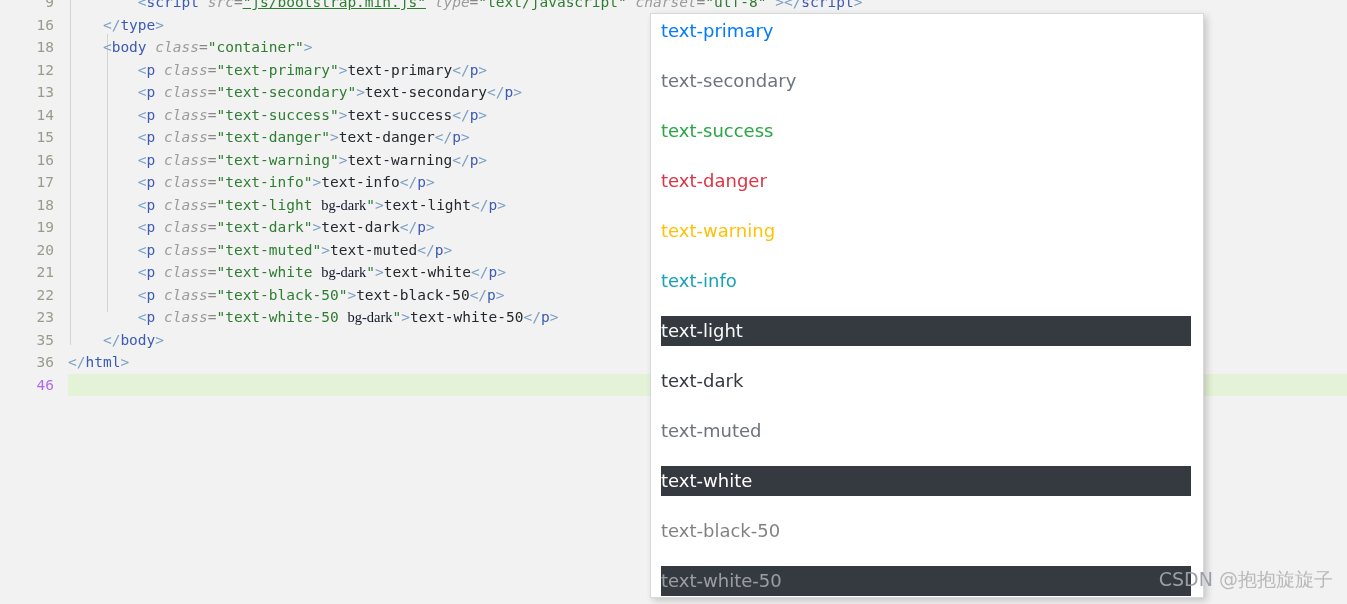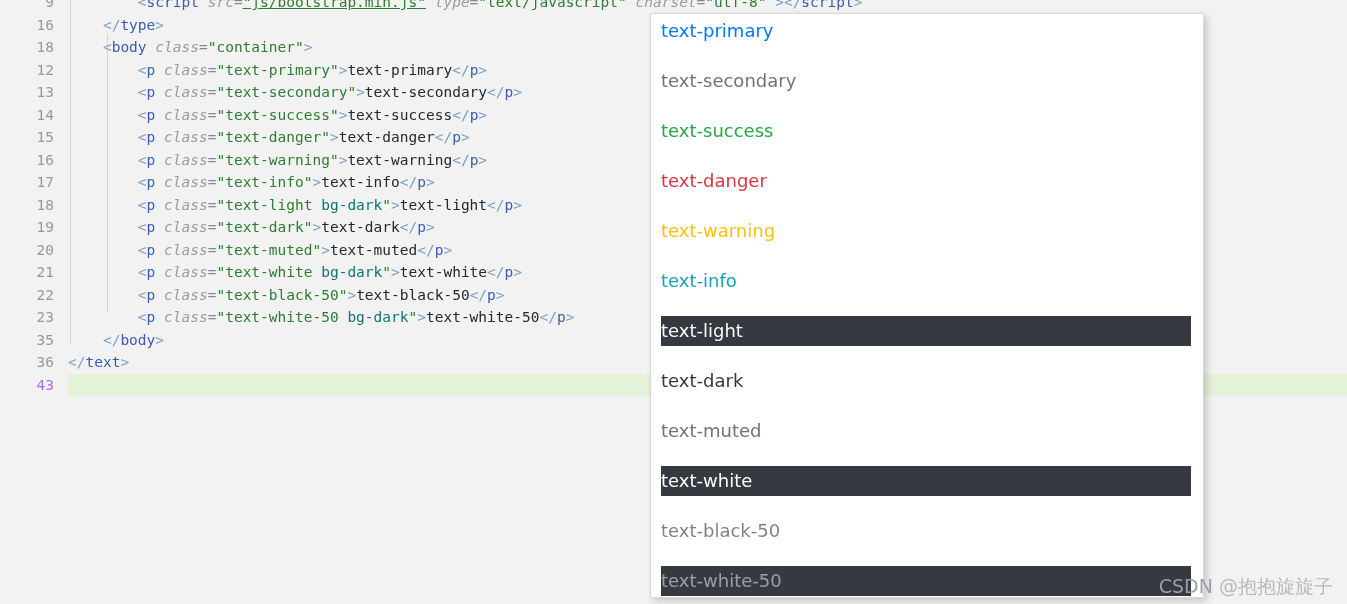--- a/index.html
+++ b/index.html
@@ -68,21 +68,21 @@
     width: 1px;
     background: #d4d4d4;
   }
 
   
   .t-punct  { color: #7a9ec2; }
   .t-tag    { color: #3b5bb5; }
   .t-attr   { color: #9b9b9b; font-style: italic; }
   .t-eq     { color: #888888; }
   .t-str    { color: #2e7d32; }
-  .t-str2   { color: #0f766e; }
+  .t-str2   { color: #0f172a; font-family: Liberation Serif, serif; }
   .t-txt    { color: #24292e; }
   .t-link   { color: #2e7d32; text-decoration: underline; }
 
   
   #preview-panel {
     position: absolute;
     left: 650px;
     top: 13px;
     width: 554px;
     height: 585px;
@@ -105,21 +105,21 @@
     margin-bottom: 20px;
     font-family: "DejaVu Sans", sans-serif;
     font-size: 18px;
     white-space: nowrap;
   }
 
   
   #watermark {
     position: absolute;
     right: 14px;
-    bottom: 4px;
+    bottom: 11px;
     font-family: "DejaVu Sans", sans-serif;
     font-size: 19px;
     color: #b9b9b9;
     white-space: nowrap;
     pointer-events: none;
   }
   #watermark .wm-on-dark { color: #9a9ea6; }
 </style>
 </head>
 <body>
@@ -139,22 +139,22 @@
         <div class="code-line"><div class="gutter">15</div><div class="code-text"><span class="t-punct">        &lt;</span><span class="t-tag">p </span><span class="t-attr">class</span><span class="t-eq">=</span><span class="t-str">"text-danger"</span><span class="t-punct">&gt;</span><span class="t-txt">text-danger</span><span class="t-punct">&lt;/</span><span class="t-tag">p</span><span class="t-punct">&gt;</span></div></div>
         <div class="code-line"><div class="gutter">16</div><div class="code-text"><span class="t-punct">        &lt;</span><span class="t-tag">p </span><span class="t-attr">class</span><span class="t-eq">=</span><span class="t-str">"text-warning"</span><span class="t-punct">&gt;</span><span class="t-txt">text-warning</span><span class="t-punct">&lt;/</span><span class="t-tag">p</span><span class="t-punct">&gt;</span></div></div>
         <div class="code-line"><div class="gutter">17</div><div class="code-text"><span class="t-punct">        &lt;</span><span class="t-tag">p </span><span class="t-attr">class</span><span class="t-eq">=</span><span class="t-str">"text-info"</span><span class="t-punct">&gt;</span><span class="t-txt">text-info</span><span class="t-punct">&lt;/</span><span class="t-tag">p</span><span class="t-punct">&gt;</span></div></div>
         <div class="code-line"><div class="gutter">18</div><div class="code-text"><span class="t-punct">        &lt;</span><span class="t-tag">p </span><span class="t-attr">class</span><span class="t-eq">=</span><span class="t-str">"text-light </span><span class="t-str2">bg-dark</span><span class="t-str">"</span><span class="t-punct">&gt;</span><span class="t-txt">text-light</span><span class="t-punct">&lt;/</span><span class="t-tag">p</span><span class="t-punct">&gt;</span></div></div>
         <div class="code-line"><div class="gutter">19</div><div class="code-text"><span class="t-punct">        &lt;</span><span class="t-tag">p </span><span class="t-attr">class</span><span class="t-eq">=</span><span class="t-str">"text-dark"</span><span class="t-punct">&gt;</span><span class="t-txt">text-dark</span><span class="t-punct">&lt;/</span><span class="t-tag">p</span><span class="t-punct">&gt;</span></div></div>
         <div class="code-line"><div class="gutter">20</div><div class="code-text"><span class="t-punct">        &lt;</span><span class="t-tag">p </span><span class="t-attr">class</span><span class="t-eq">=</span><span class="t-str">"text-muted"</span><span class="t-punct">&gt;</span><span class="t-txt">text-muted</span><span class="t-punct">&lt;/</span><span class="t-tag">p</span><span class="t-punct">&gt;</span></div></div>
         <div class="code-line"><div class="gutter">21</div><div class="code-text"><span class="t-punct">        &lt;</span><span class="t-tag">p </span><span class="t-attr">class</span><span class="t-eq">=</span><span class="t-str">"text-white </span><span class="t-str2">bg-dark</span><span class="t-str">"</span><span class="t-punct">&gt;</span><span class="t-txt">text-white</span><span class="t-punct">&lt;/</span><span class="t-tag">p</span><span class="t-punct">&gt;</span></div></div>
         <div class="code-line"><div class="gutter">22</div><div class="code-text"><span class="t-punct">        &lt;</span><span class="t-tag">p </span><span class="t-attr">class</span><span class="t-eq">=</span><span class="t-str">"text-black-50"</span><span class="t-punct">&gt;</span><span class="t-txt">text-black-50</span><span class="t-punct">&lt;/</span><span class="t-tag">p</span><span class="t-punct">&gt;</span></div></div>
         <div class="code-line"><div class="gutter">23</div><div class="code-text"><span class="t-punct">        &lt;</span><span class="t-tag">p </span><span class="t-attr">class</span><span class="t-eq">=</span><span class="t-str">"text-white-50 </span><span class="t-str2">bg-dark</span><span class="t-str">"</span><span class="t-punct">&gt;</span><span class="t-txt">text-white-50</span><span class="t-punct">&lt;/</span><span class="t-tag">p</span><span class="t-punct">&gt;</span></div></div>
         <div class="code-line"><div class="gutter">35</div><div class="code-text"><span class="t-punct">    &lt;/</span><span class="t-tag">body</span><span class="t-punct">&gt;</span></div></div>
-        <div class="code-line"><div class="gutter">36</div><div class="code-text"><span class="t-punct">&lt;/</span><span class="t-tag">text</span><span class="t-punct">&gt;</span></div></div>
-        <div class="code-line active"><div class="ln-bg"></div><div class="gutter">43</div><div class="code-text"></div></div>
+        <div class="code-line"><div class="gutter">36</div><div class="code-text"><span class="t-punct">&lt;/</span><span class="t-tag">html</span><span class="t-punct">&gt;</span></div></div>
+        <div class="code-line active"><div class="ln-bg"></div><div class="gutter">46</div><div class="code-text"></div></div>
       </div>
   </div>
 
   <div id="preview-panel">
     <div id="preview-body">
         <p class="bs-p" style="color: rgb(0, 123, 255); background: transparent; font-weight: normal;">text-primary</p>
         <p class="bs-p" style="color: rgb(108, 117, 125); background: transparent; font-weight: normal;">text-secondary</p>
         <p class="bs-p" style="color: rgb(40, 167, 69); background: transparent; font-weight: normal;">text-success</p>
         <p class="bs-p" style="color: rgb(220, 53, 69); background: transparent; font-weight: normal;">text-danger</p>
         <p class="bs-p" style="color: rgb(255, 193, 7); background: transparent; font-weight: normal;">text-warning</p>

